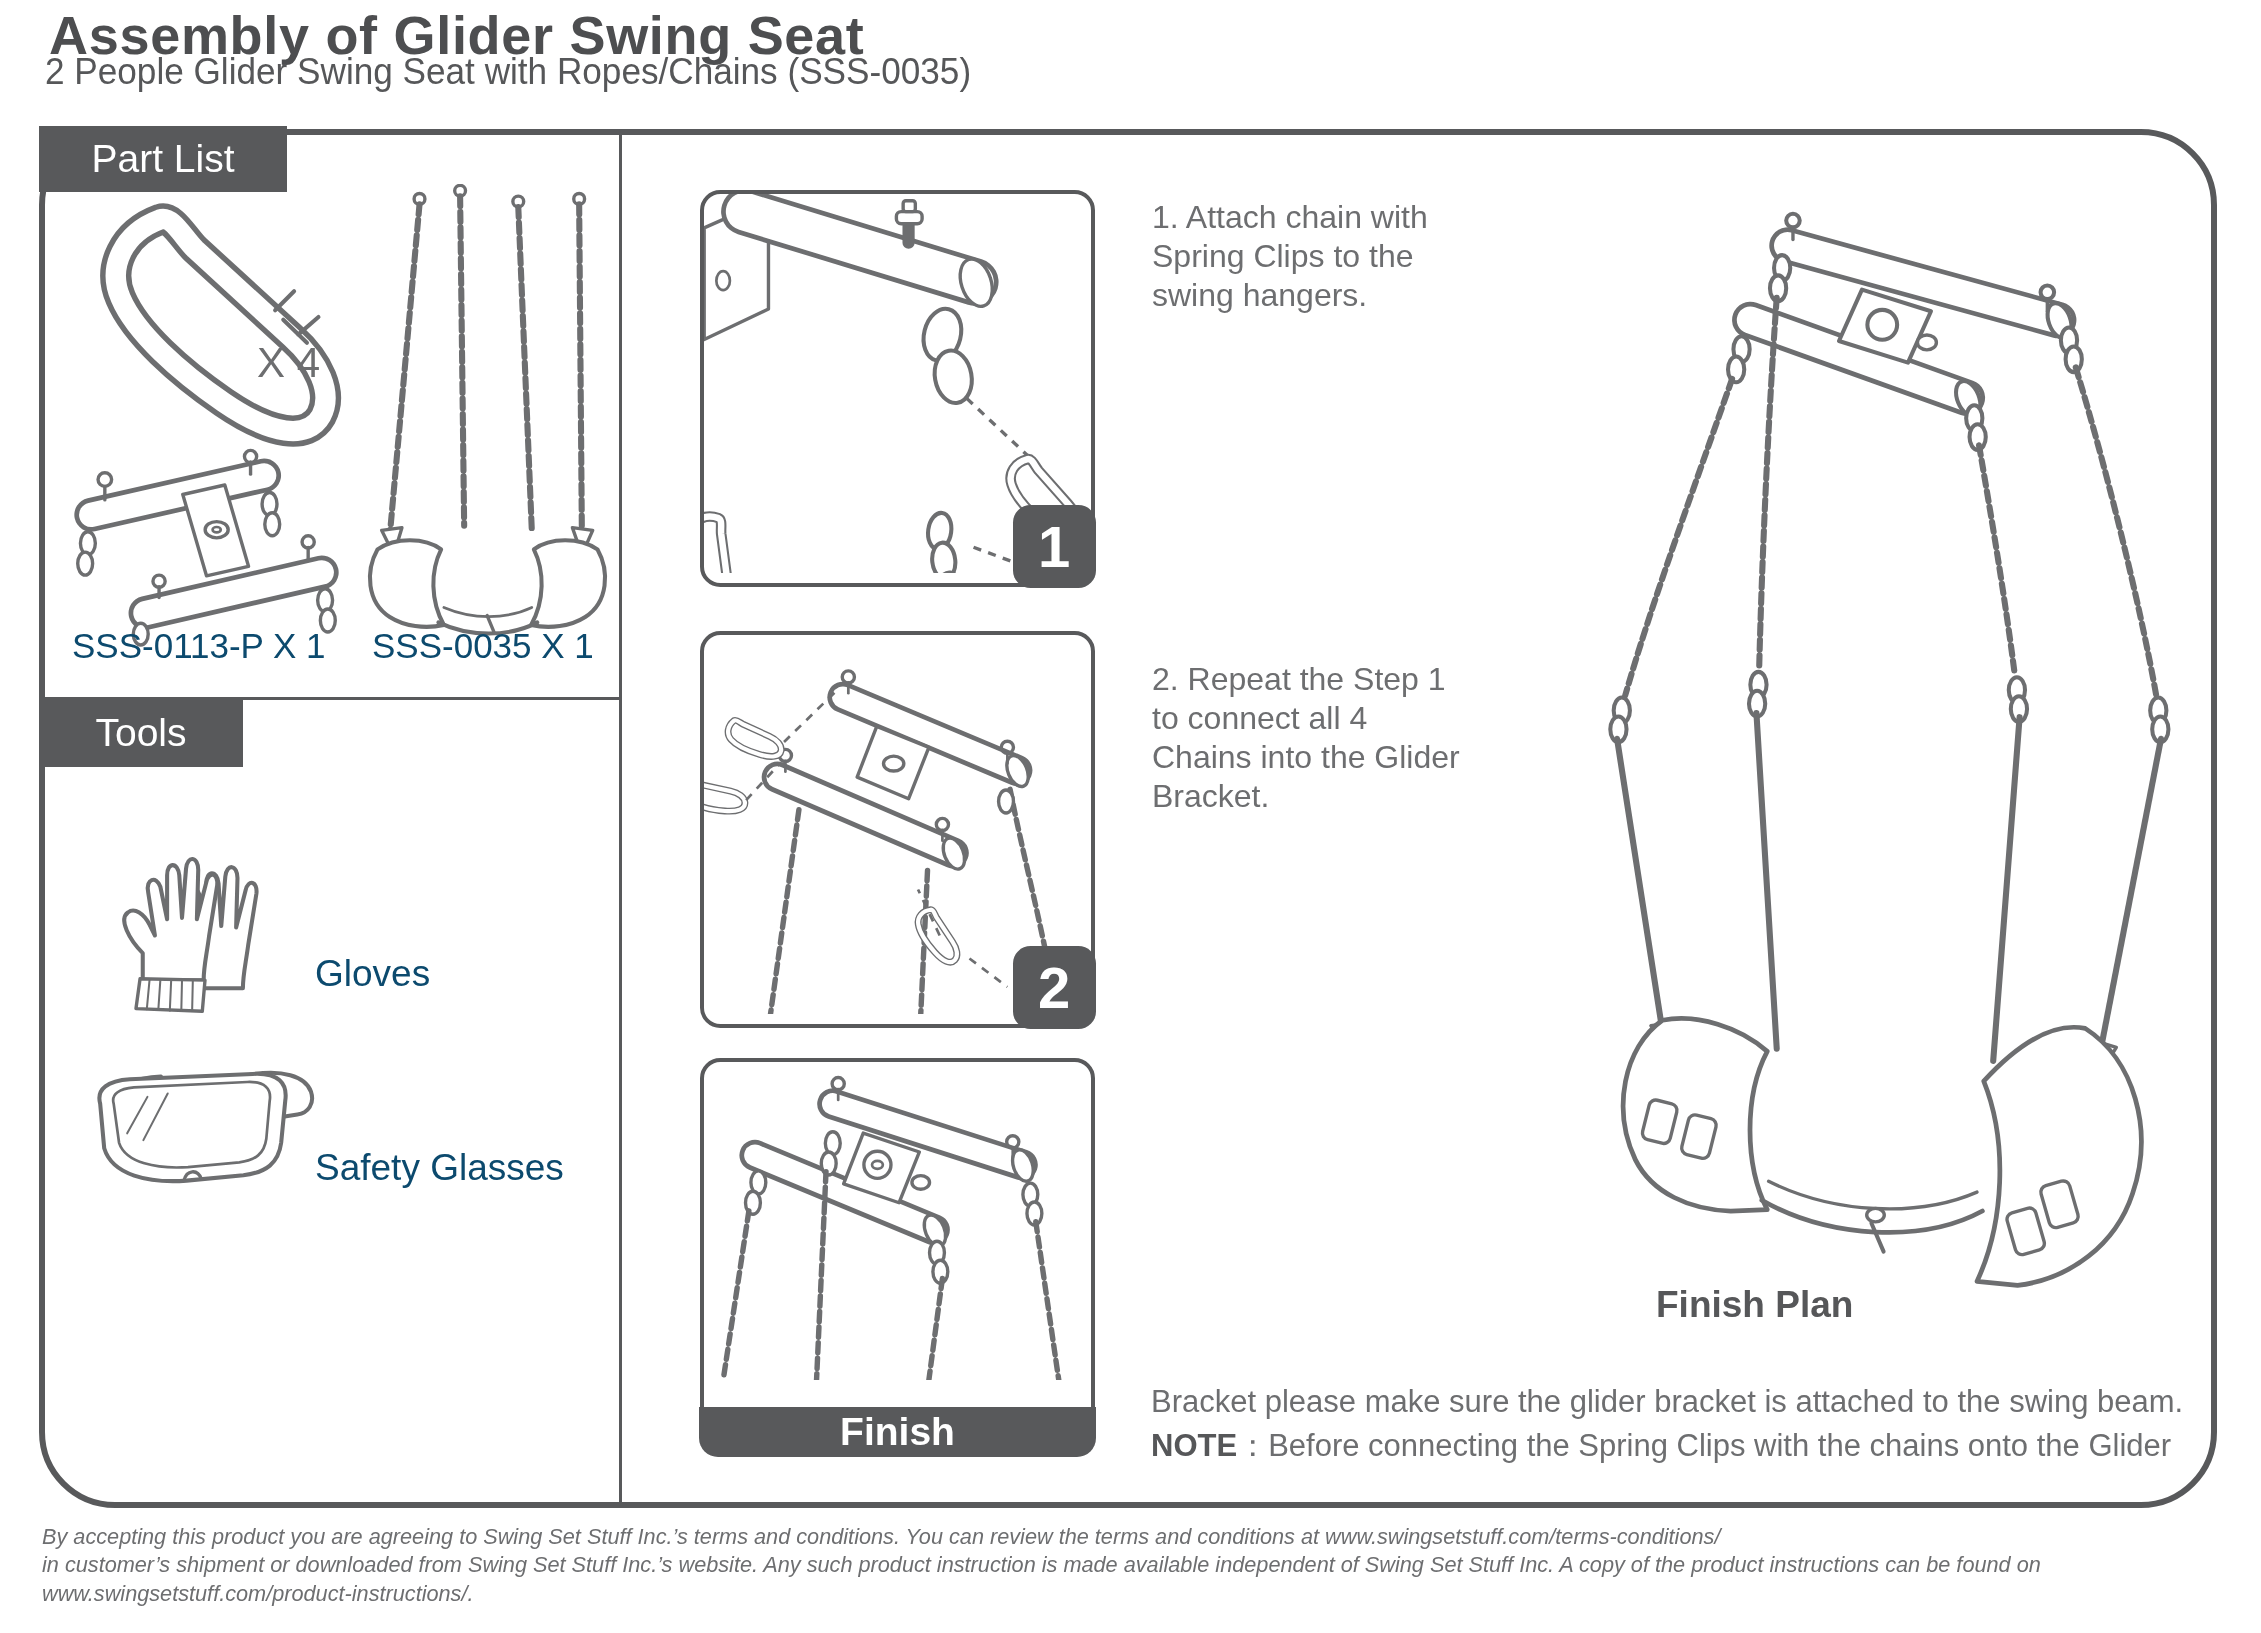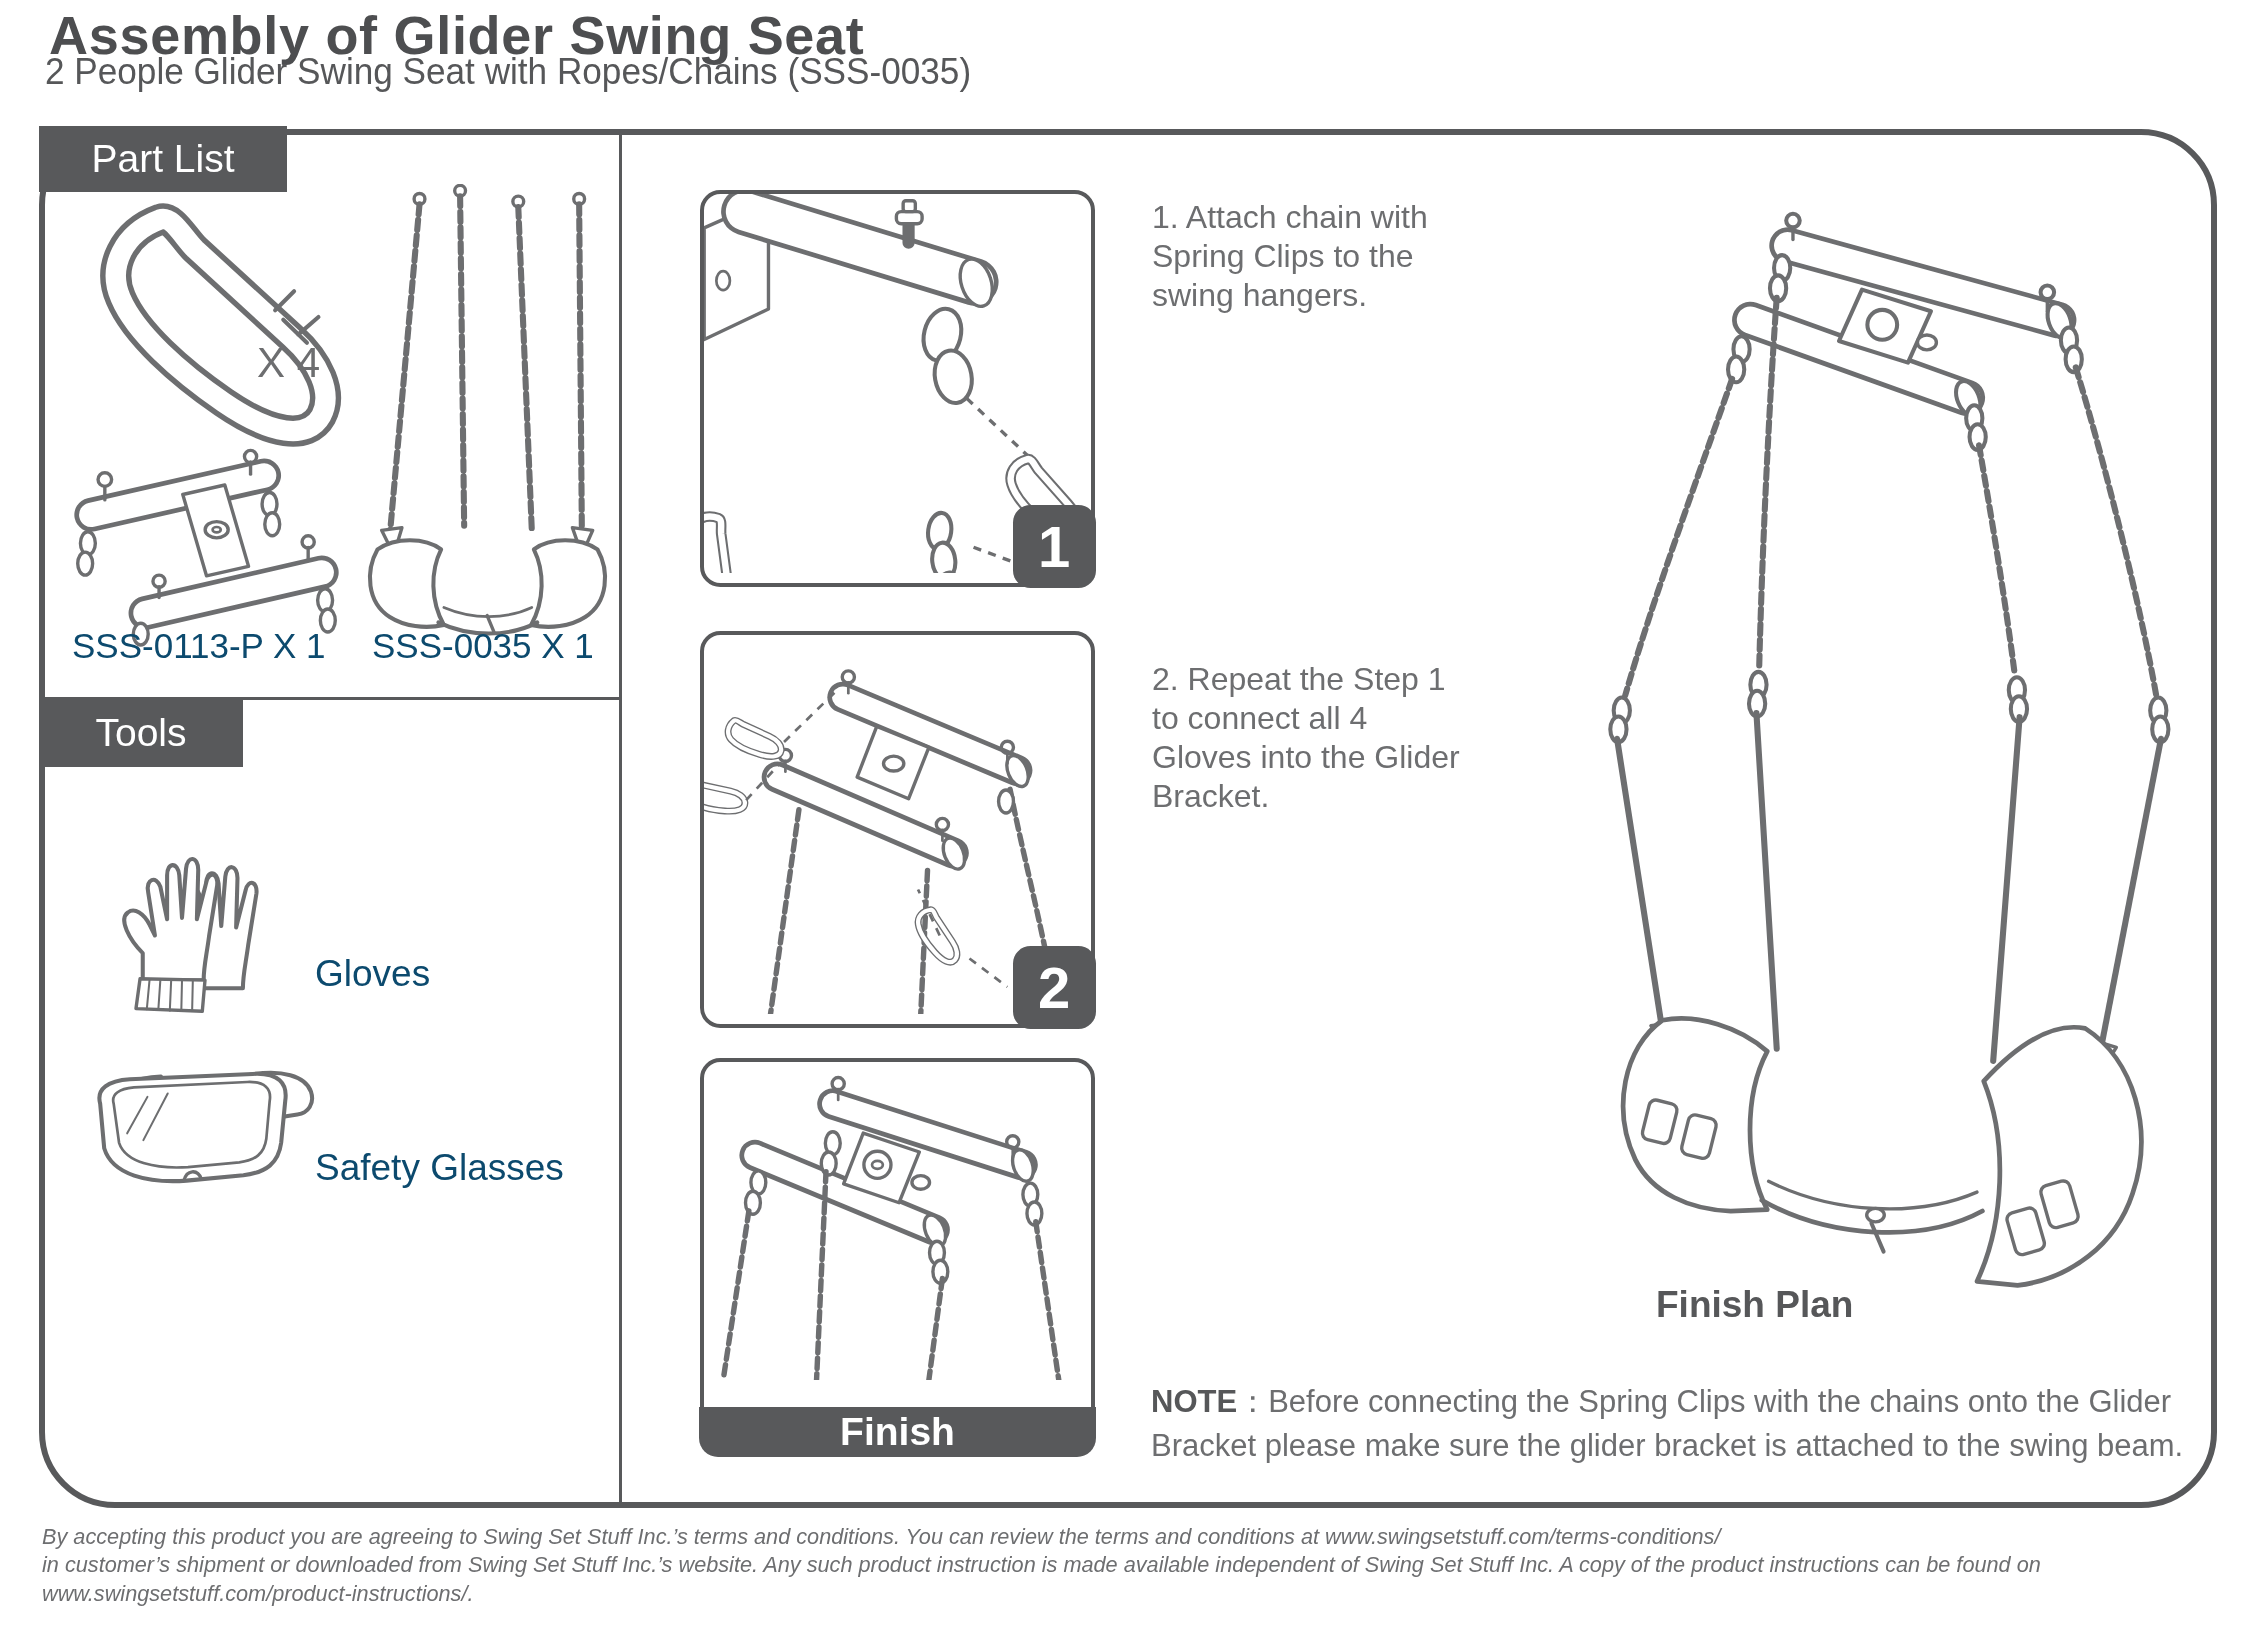--- a/index.html
+++ b/index.html
@@ -206,21 +206,21 @@
       <line class="dash" stroke-width="4" x1="118" y1="158" x2="200" y2="78"></line>
       <line class="dash" stroke-width="4" x1="62" y1="244" x2="110" y2="192"></line>
       <line class="dash" stroke-width="4" x1="348" y1="444" x2="316" y2="376"></line>
       <line class="dash" stroke-width="4" x1="392" y1="478" x2="448" y2="520"></line>
     </svg>
     <div class="badge">2</div>
   </div>
   <div class="abs steptext" style="left:1152px;top:660px">
     <div>2. Repeat the Step 1</div>
     <div>to connect all 4</div>
-    <div>Gloves into the Glider</div>
+    <div>Chains into the Glider</div>
     <div>Bracket.</div>
   </div>
 
   <div class="abs panel" style="left:700px;top:1058px;height:390px">
     <svg width="378" height="318" viewBox="0 0 558 470">
       <line class="tube" stroke-width="46" x1="190" y1="62" x2="470" y2="152"></line>
       <line class="core" stroke-width="32" x1="190" y1="62" x2="470" y2="152"></line>
       <ellipse class="wh" stroke-width="5" cx="471" cy="153" rx="14" ry="24" transform="rotate(-18 471 153)"></ellipse>
       <line class="tube" stroke-width="46" x1="75" y1="138" x2="340" y2="248"></line>
       <line class="core" stroke-width="32" x1="75" y1="138" x2="340" y2="248"></line>
@@ -298,22 +298,22 @@
     <rect class="ln" stroke-width="5" x="740" y="1480" width="44" height="64" rx="10" transform="rotate(-16 762 1512)"></rect>
     <rect class="ln" stroke-width="5" x="690" y="1520" width="44" height="64" rx="10" transform="rotate(-16 712 1552)"></rect>
     <path class="ln" stroke-width="7" d="M 322 1506 C 420 1562 560 1570 648 1522"></path>
     <path class="ln" stroke-width="5" d="M 332 1478 C 428 1526 552 1532 640 1494"></path>
     <ellipse class="wh" stroke-width="5" cx="490" cy="1528" rx="13" ry="10"></ellipse>
     <line class="ln" stroke-width="6" x1="484" y1="1540" x2="502" y2="1582"></line>
   </svg>
   <div class="abs fplan-label">Finish Plan</div>
 
   <div class="abs note">
+    <div>Bracket please make sure the glider bracket is attached to the swing beam.</div>
     <div><span class="nb">NOTE</span><span>：</span><span>Before connecting the Spring Clips with the chains onto the Glider</span></div>
-    <div>Bracket please make sure the glider bracket is attached to the swing beam.</div>
   </div>
 
   <div class="abs footer">
     <div>By accepting this product you are agreeing to Swing Set Stuff Inc.’s terms and conditions. You can review the terms and conditions at www.swingsetstuff.com/terms-conditions/</div>
     <div>in customer’s shipment or downloaded from Swing Set Stuff Inc.’s website. Any such product instruction is made available independent of Swing Set Stuff Inc.  A copy of the product instructions can be found on</div>
     <div>www.swingsetstuff.com/product-instructions/.</div>
   </div>
 
 </div>
 

